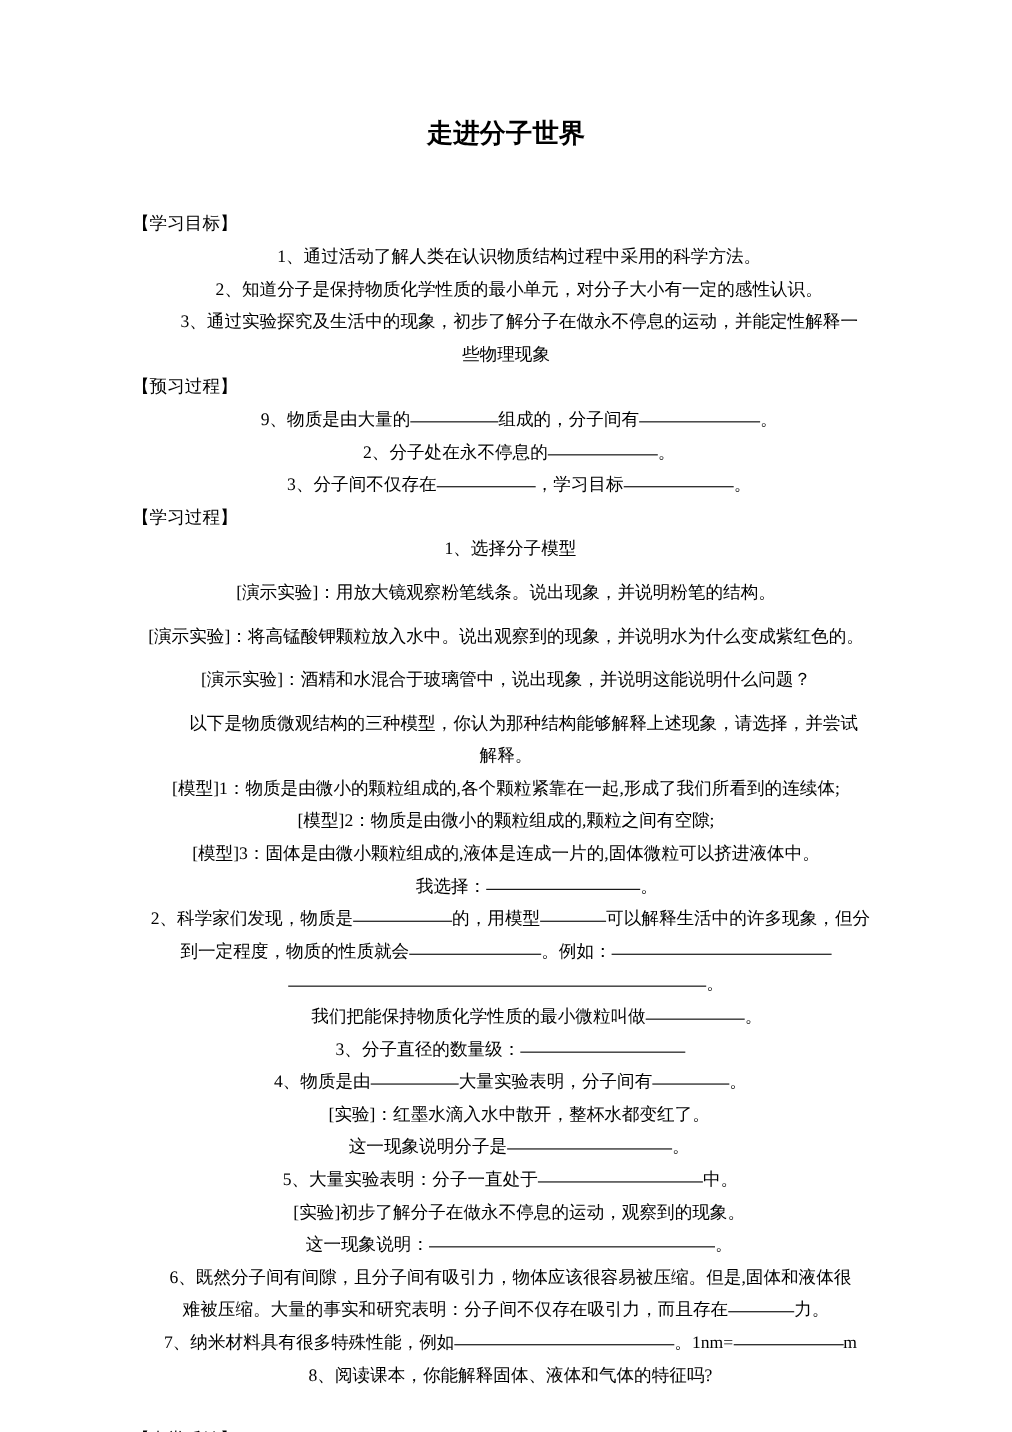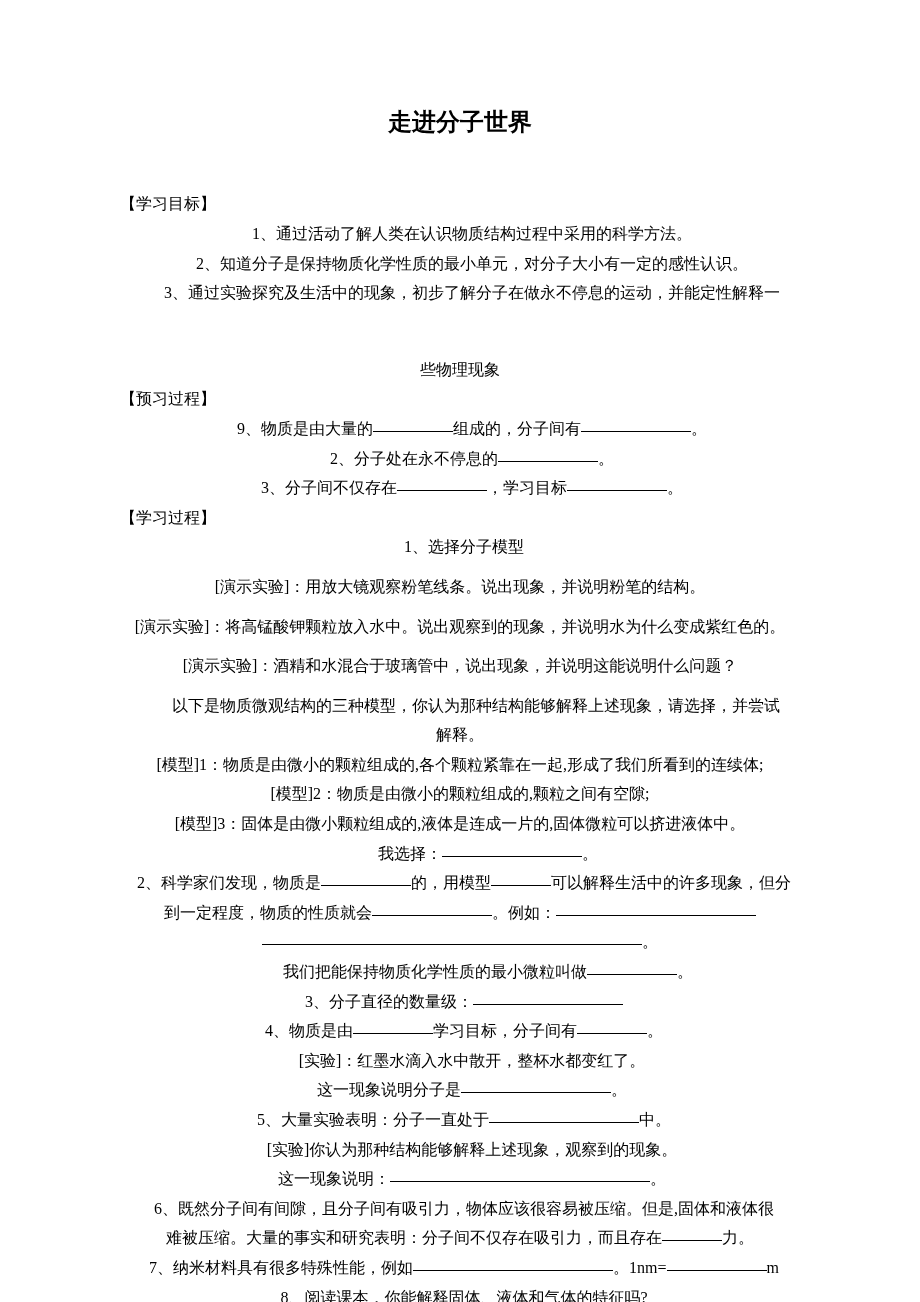--- a/index.html
+++ b/index.html
@@ -20,21 +20,21 @@
       margin-bottom: 45px;
     }
     .section-head {
       font-weight: normal;
     }
     .para {
       text-indent: 0;
       text-align: center;
     }
     .indent1 { padding-left: 1.5em; }
-    .indent0 { padding-left: 0; margin-top: 47px; }
+    .indent0 { padding-left: 0; }
     .blank {
       display: inline-block;
       border-bottom: 1px solid #000;
       height: 1em;
       vertical-align: baseline;
       position: relative;
       top: -2px;
     }
     .b60 { width: 60px; }
     .b70 { width: 70px; }
@@ -119,31 +119,31 @@
 </div>
 <div class="para" style="padding-left:3.5em">
   <span>我们把能保持物质化学性质的最小微粒叫做</span><span class="blank b90"></span><span>。</span>
 </div>
 
 <div class="para" style="padding-left:0.5em">
   <span>3、分子直径的数量级：</span><span class="blank b150"></span>
 </div>
 
 <div class="para" style="padding-left:0.5em">
-  <span>4、物质是由</span><span class="blank b80"></span><span>学习目标，分子间有</span><span class="blank b70"></span><span>。</span>
+  <span>4、物质是由</span><span class="blank b80"></span><span>大量实验表明，分子间有</span><span class="blank b70"></span><span>。</span>
 </div>
 <div class="para indent1">[实验]：红墨水滴入水中散开，整杯水都变红了。</div>
 <div class="para indent1">
   <span>这一现象说明分子是</span><span class="blank b150"></span><span>。</span>
 </div>
 
 <div class="para" style="padding-left:0.5em">
   <span>5、大量实验表明：分子一直处于</span><span class="blank b150"></span><span>中。</span>
 </div>
-<div class="para indent1">[实验]你认为那种结构能够解释上述现象，观察到的现象。</div>
+<div class="para indent1">[实验]初步了解分子在做永不停息的运动，观察到的现象。</div>
 <div class="para indent1">
   <span>这一现象说明：</span><span class="blank b260"></span><span>。</span>
 </div>
 
 <div class="para" style="padding-left:0.5em">6、既然分子间有间隙，且分子间有吸引力，物体应该很容易被压缩。但是,固体和液体很</div>
 <div class="para">
   <span>难被压缩。大量的事实和研究表明：分子间不仅存在吸引力，而且存在</span><span class="blank b60"></span><span>力。</span>
 </div>
 
 <div class="para" style="padding-left:0.5em">

